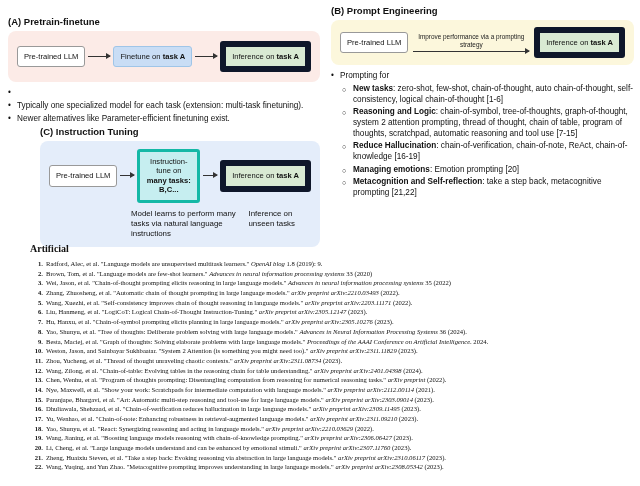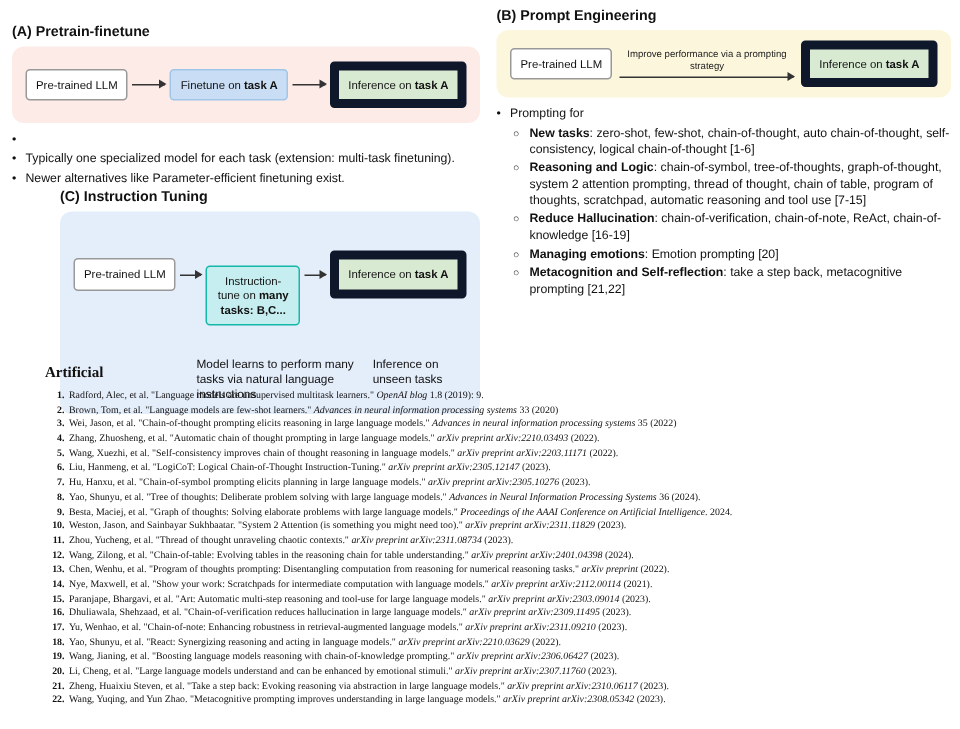--- a/index.html
+++ b/index.html
@@ -16,39 +16,39 @@
 
   .flow { display:flex; align-items:center; border-radius:8px; padding:10px 9px; }
   .flow-a { background:#fcebe7; }
   .flow-b { background:#fcf7dc; padding:7px 9px; }
   .flow-c { background:#e4edfa; border-radius:8px; padding:8px 9px; }
 
   .box { font-size:7.6px; padding:5px 6px; border-radius:3px; white-space:nowrap; line-height:1.25; text-align:center; }
   .box.white { background:#fff; border:1px solid #999; }
   .box.blue  { background:#c9ddf5; border:1px solid #9fc5e8; }
   .box.green { background:#d9ead3; border:6px solid #0f172a; }
-  .box.cyan  { background:#c6eef0; border:1px solid #14b8a6; white-space:normal; width:118px;margin-top:28px; }
+  .box.cyan  { background:#c6eef0; border:3px solid #14b8a6; white-space:normal; width:118px; }
 
   .arrow { flex:1 1 auto; min-width:14px; height:1px; background:#333; position:relative; margin:0 3px; }
   .arrow::after { content:""; position:absolute; right:-1px; top:-3px; width:0; height:0;
                   border-left:5px solid #333; border-top:3px solid transparent; border-bottom:3px solid transparent; }
 
   .arrow-stack { flex:1 1 auto; display:flex; flex-direction:column; justify-content:center; margin:0 5px; }
   .arrow-label { font-size:6.4px; text-align:center; line-height:1.2; margin-bottom:3px; color:#222; }
   .arrow-stack .arrow { flex:none; margin:0; width:100%; }
 
   .bullets { margin-top:6px; font-size:8.2px; line-height:1.3; }
   .bullet { display:flex; margin-bottom:2px; }
   .mk { width:9px; flex:none; }
   .bullet.sub { padding-left:11px; }
   .bullet.sub .mk { width:11px; font-size:7px; padding-top:1px; }
   .bt b { font-weight:bold; }
 
   .flow-row { display:flex; align-items:center; }
-  .notes-row { display:flex; margin-top:21px; font-size:7.9px; line-height:1.25; }
+  .notes-row { display:flex; margin-top:6px; font-size:7.9px; line-height:1.25; }
   .note-left { margin-left:82px; width:124px; }
   .note-right { margin-left:auto; width:66px; }
 
   .ref-title { font-size:10px; font-weight:bold; margin-bottom:5px; }
   .ref-list { list-style:none; font-size:6.6px; line-height:1.47; color:#111; }
   .ref-num { font-weight:bold; display:inline-block; width:13px; text-align:right; margin-right:3px; }
   .ref-venue { font-style:italic; }
 </style>
 </head>
 <body>

